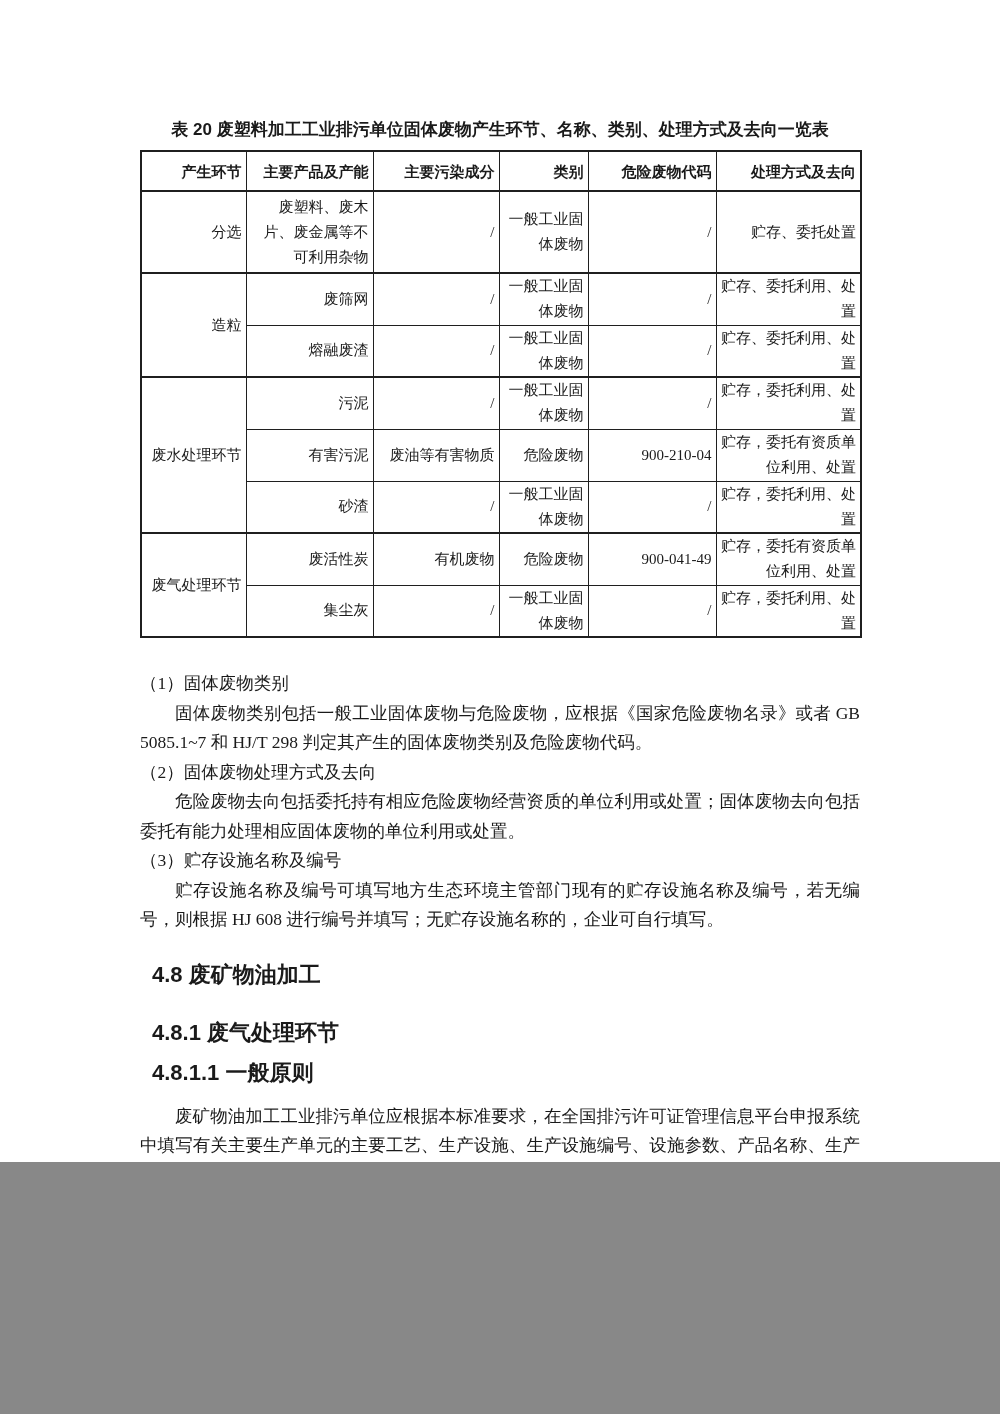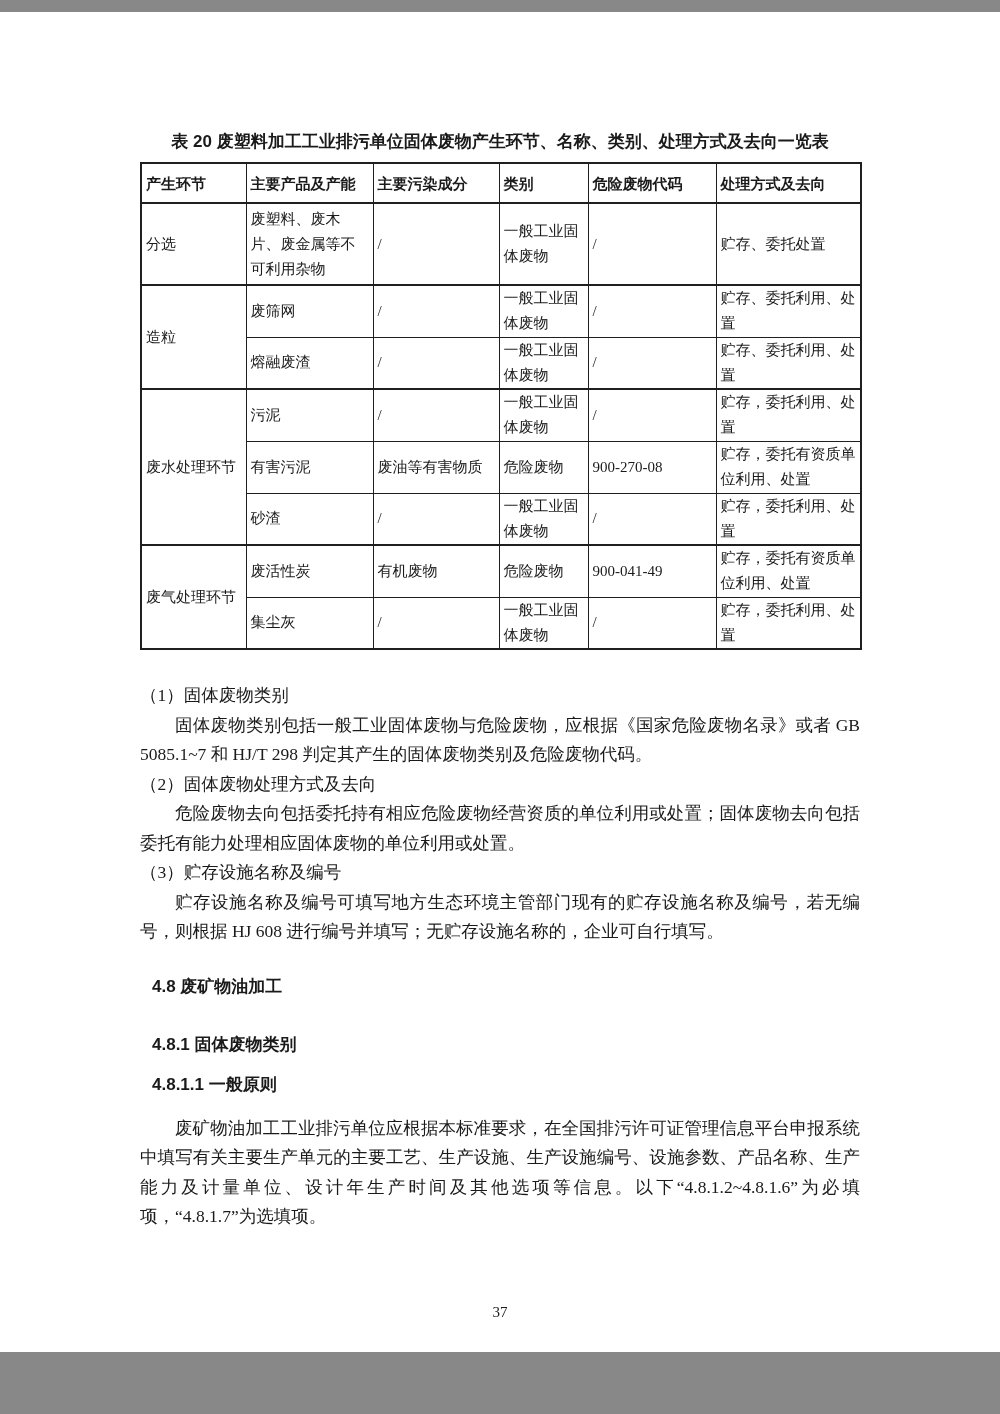--- a/index.html
+++ b/index.html
@@ -1,20 +1,20 @@
 <!DOCTYPE html>
 <html><head>
 <meta charset="utf-8">
 <style>
   html, body { margin: 0; padding: 0; background: #888; }
   .page {
     position: relative;
     width: 1000px;
-    height: 1340px;
-    margin: 12px auto;
+    height: 1162px;
+    margin: 0 auto;
     background: #ffffff;
     color: #1a1a1a;
     font-family: "Liberation Serif", "DejaVu Serif", serif;
     overflow: hidden;
   }
   .content {
     width: 720px;
     margin: 0 auto;
     padding-top: 118px;
   }
@@ -29,21 +29,21 @@
   }
   table.waste {
     width: 720px;
     table-layout: fixed;
     border-collapse: collapse;
     border: 2px solid #1f1f1f;
     font-size: 15px;
   }
   table.waste th, table.waste td {
     border: 1px solid #1f1f1f;
-    text-align: left;
+    text-align: right;
     vertical-align: middle;
     line-height: 25px;
     padding: 0 4px;
     overflow: hidden;
   }
   table.waste thead tr { height: 40px; }
   table.waste thead th {
     font-family: "Liberation Sans", "DejaVu Sans", sans-serif;
     font-weight: bold;
     border-bottom-width: 2px;
@@ -59,21 +59,21 @@
     margin-top: 31px;
     font-size: 17.5px;
     line-height: 29.5px;
     text-align: justify;
   }
   .bodytext p { margin: 0; }
   .bodytext p.ind { text-indent: 2em; }
   .shead {
     font-family: "Liberation Sans", "DejaVu Sans", sans-serif;
     font-weight: bold;
-    font-size: 17px;
+    font-size: 22px;
     line-height: 24px;
     margin: 0 0 0 12px;
   }
   .shead.lv1 { margin-top: 28px; }
   .shead.lv2 { margin-top: 34px; }
   .shead.lv3 { margin-top: 16px; }
   .finalp {
     margin-top: 17px;
     font-size: 17.5px;
     line-height: 29.5px;
@@ -144,21 +144,21 @@
           <td class="c-name">污泥</td>
           <td>/</td>
           <td class="c-cat">一般工业固体废物</td>
           <td>/</td>
           <td class="c-disp">贮存，委托利用、处置</td>
         </tr>
         <tr>
           <td class="c-name">有害污泥</td>
           <td>废油等有害物质</td>
           <td class="c-cat">危险废物</td>
-          <td>900-270-08</td>
+          <td>900-210-04</td>
           <td class="c-disp">贮存，委托有资质单位利用、处置</td>
         </tr>
         <tr>
           <td class="c-name">砂渣</td>
           <td>/</td>
           <td class="c-cat">一般工业固体废物</td>
           <td>/</td>
           <td class="c-disp">贮存，委托利用、处置</td>
         </tr>
         <tr class="grp">
@@ -182,21 +182,21 @@
     <div class="bodytext">
       <p>（1）固体废物类别</p>
       <p class="ind">固体废物类别包括一般工业固体废物与危险废物，应根据《国家危险废物名录》或者 GB 5085.1~7 和 HJ/T 298 判定其产生的固体废物类别及危险废物代码。</p>
       <p>（2）固体废物处理方式及去向</p>
       <p class="ind">危险废物去向包括委托持有相应危险废物经营资质的单位利用或处置；固体废物去向包括委托有能力处理相应固体废物的单位利用或处置。</p>
       <p>（3）贮存设施名称及编号</p>
       <p class="ind">贮存设施名称及编号可填写地方生态环境主管部门现有的贮存设施名称及编号，若无编号，则根据 HJ 608 进行编号并填写；无贮存设施名称的，企业可自行填写。</p>
     </div>
 
     <div class="shead lv1">4.8 废矿物油加工</div>
-    <div class="shead lv2">4.8.1 固体废物类别</div>
+    <div class="shead lv2">4.8.1 废气处理环节</div>
     <div class="shead lv3">4.8.1.1 一般原则</div>
 
     <div class="finalp">
       <p>废矿物油加工工业排污单位应根据本标准要求，在全国排污许可证管理信息平台申报系统中填写有关主要生产单元的主要工艺、生产设施、生产设施编号、设施参数、产品名称、生产能力及计量单位、设计年生产时间及其他选项等信息。以下“4.8.1.2~4.8.1.6”为必填项，“4.8.1.7”为选填项。</p>
     </div>
 
   </div>
 
   <div class="pageno">37</div>
 </div>

